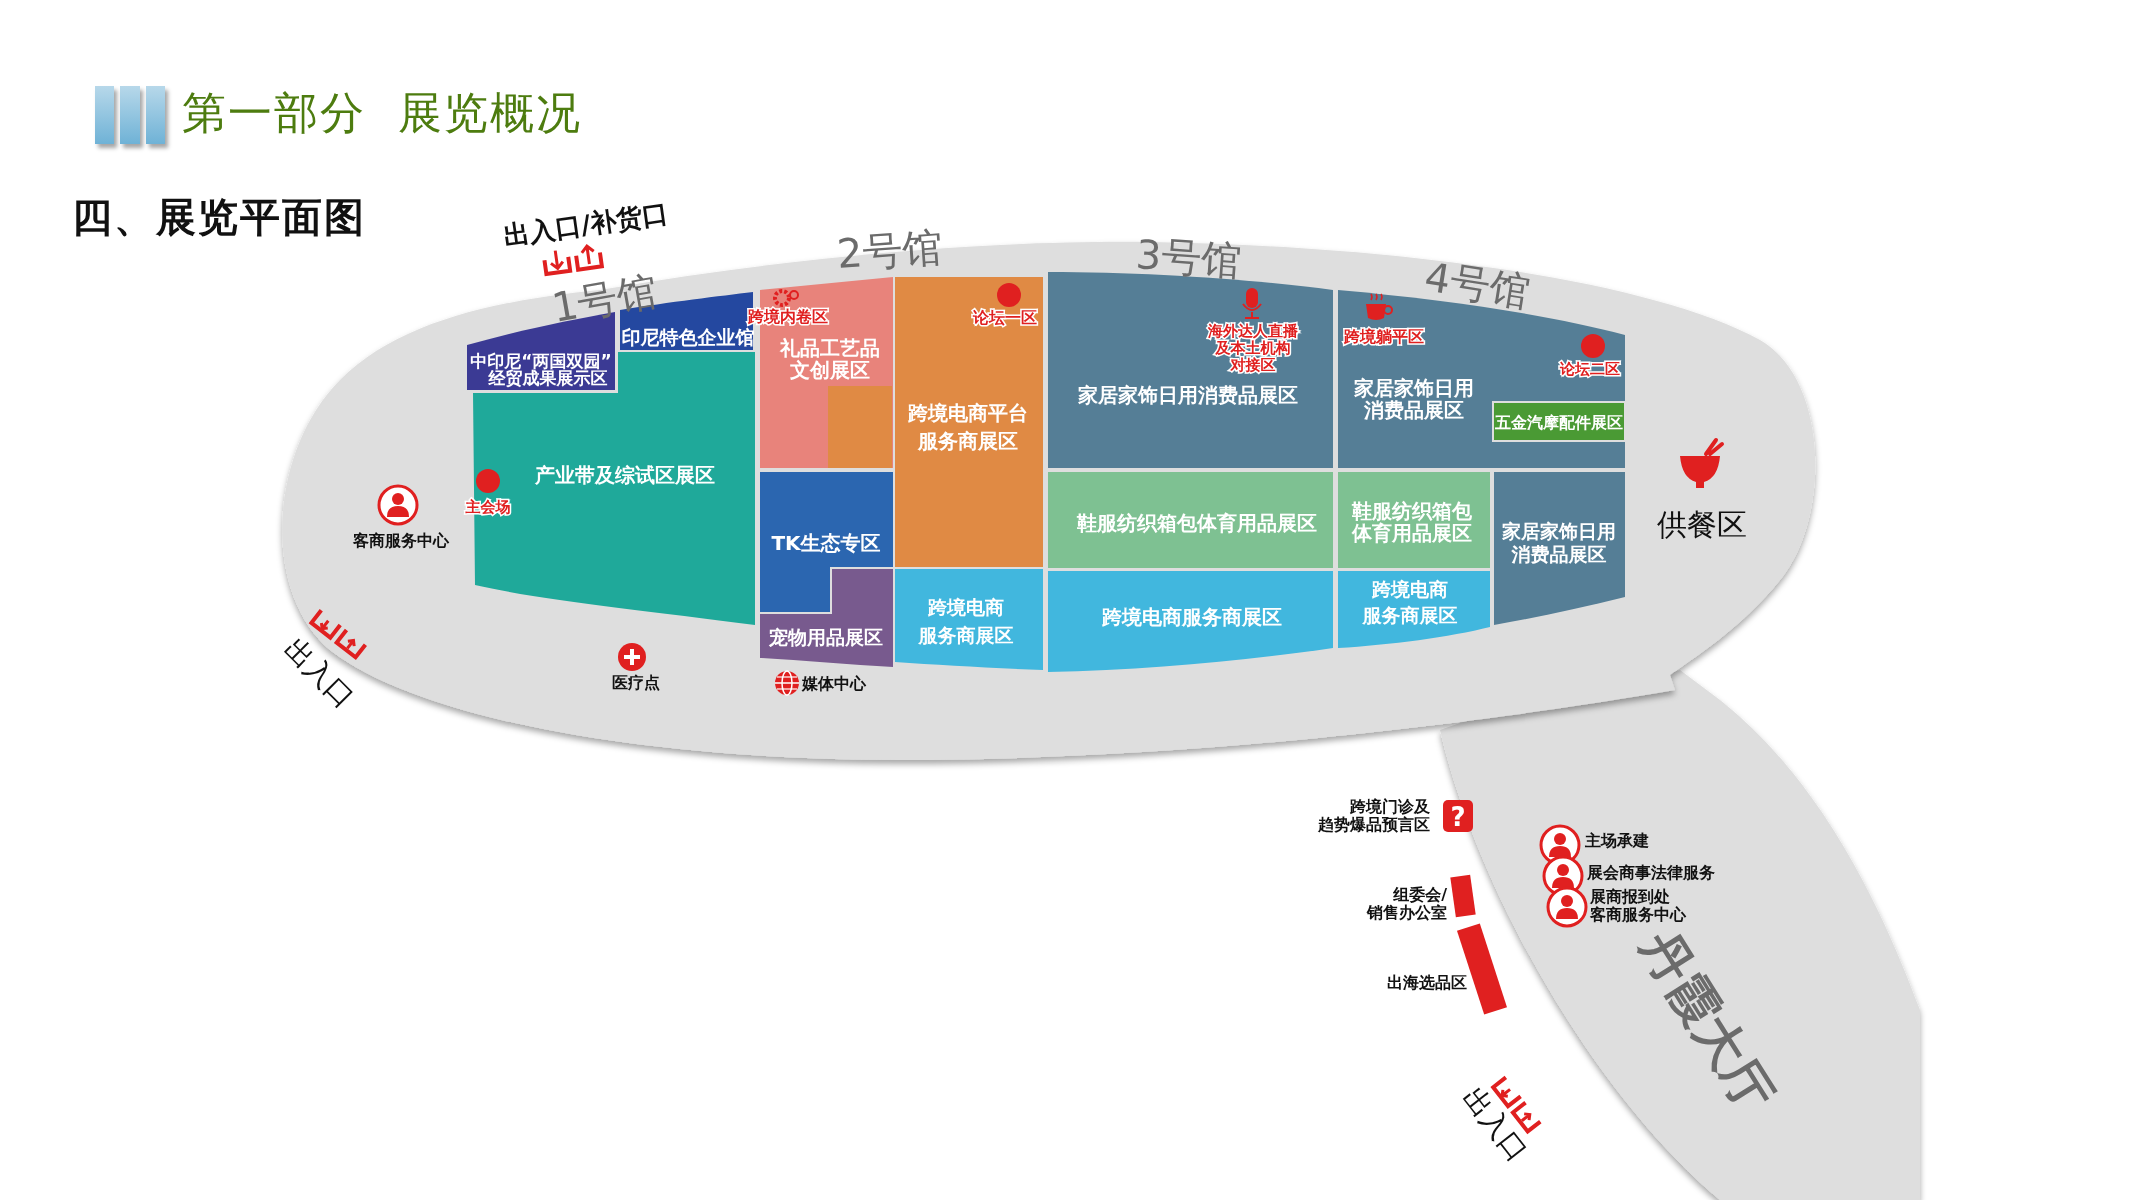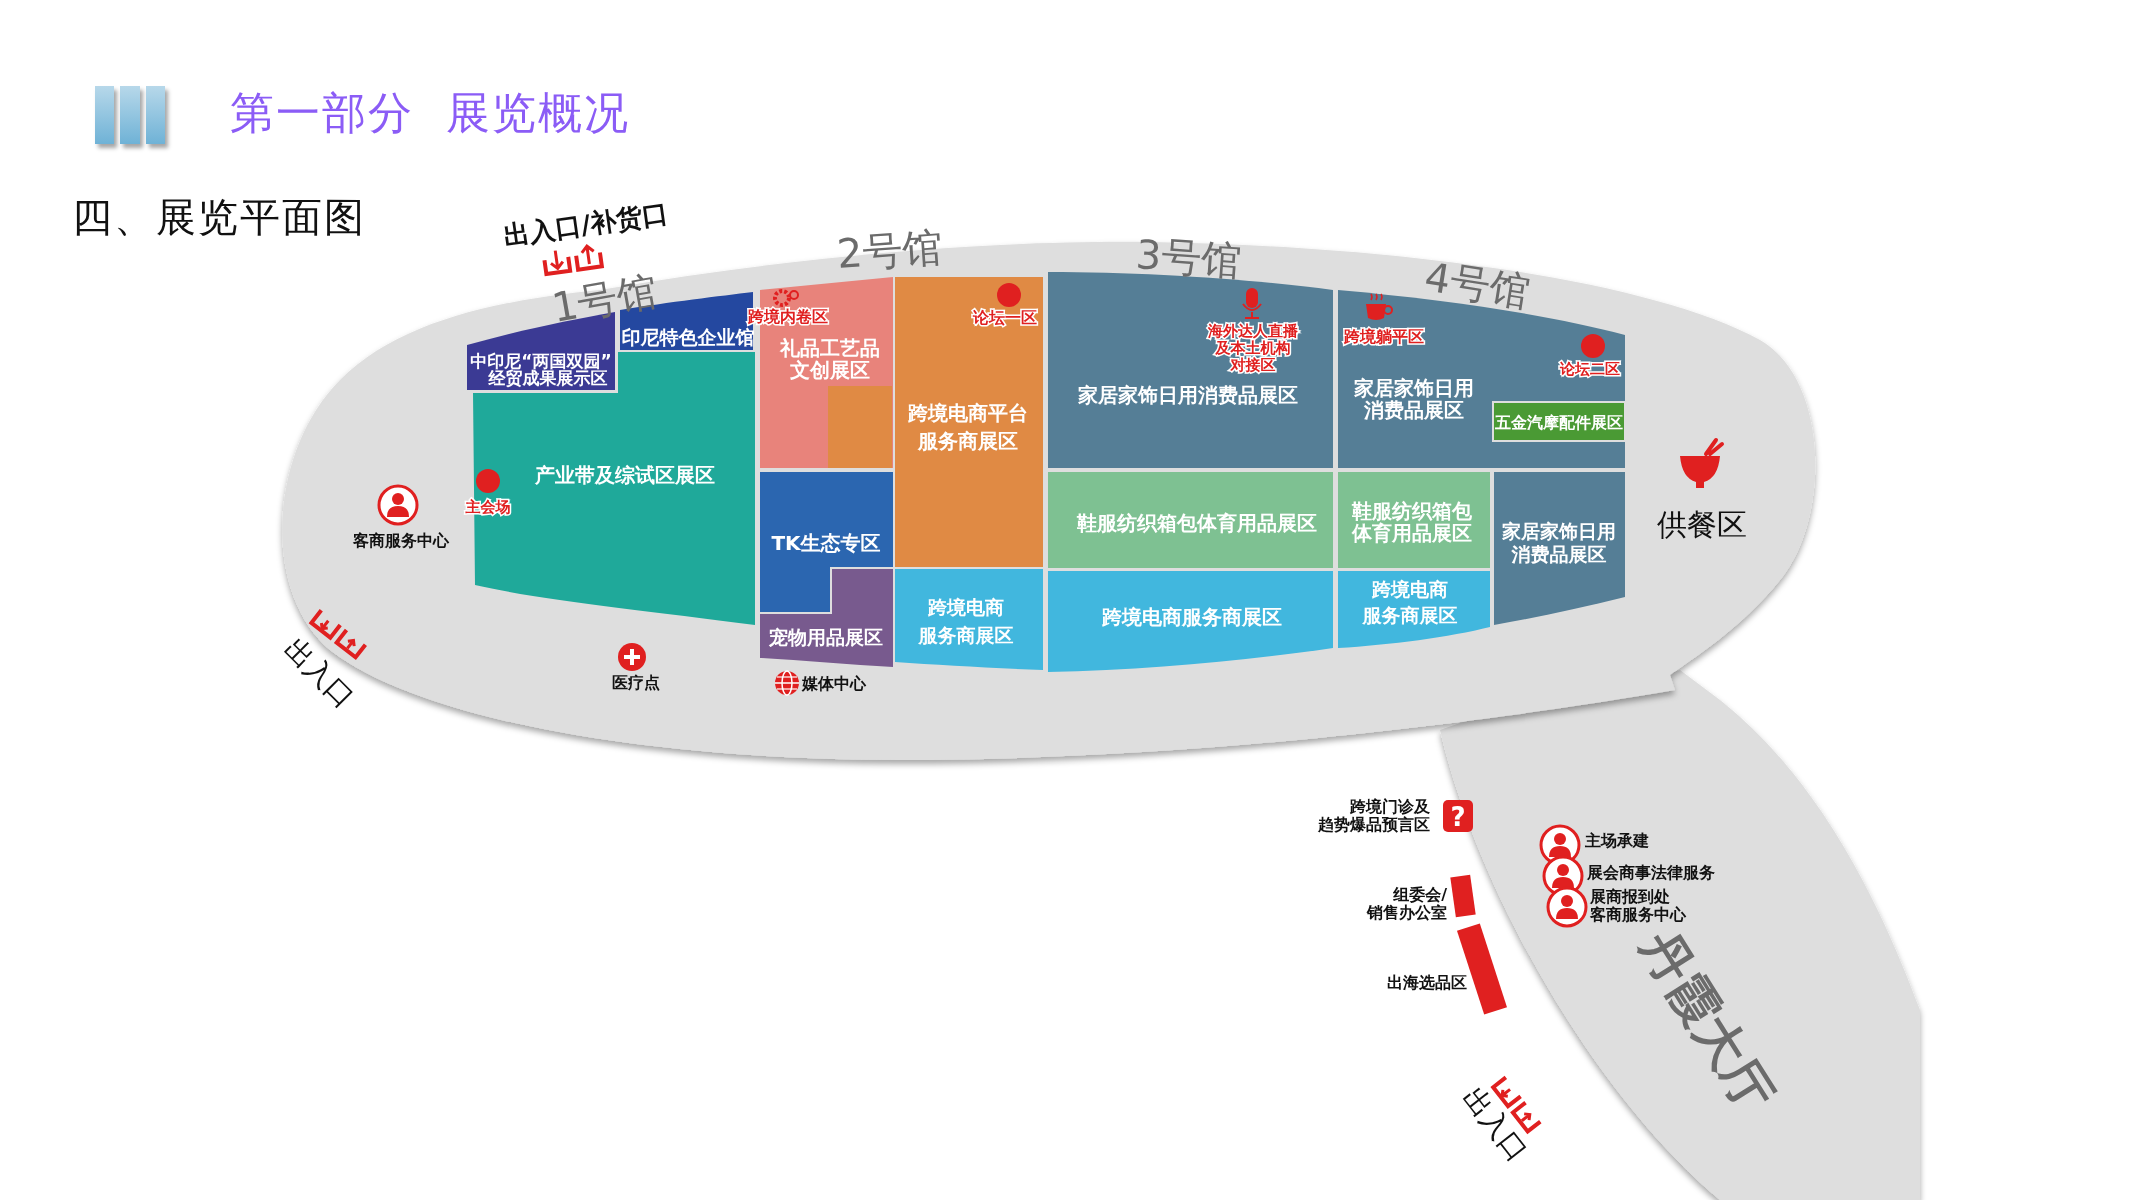--- a/index.html
+++ b/index.html
@@ -1,22 +1,22 @@
 <!DOCTYPE html>
 <html><head>
 <meta charset="utf-8">
 <style>
   html, body { margin:0; padding:0; background:#ffffff; }
   body { width:2133px; height:1200px; position:relative; overflow:hidden;
          font-family:"DejaVu Sans","Liberation Sans",sans-serif; }
   .abs { position:absolute; }
   .title-bars { left:95px; top:86px; width:70px; height:58px; display:flex; gap:6px; }
   .title-bars span { flex:1; background:linear-gradient(#b7d8ea,#6fb2d6); box-shadow:3px 4px 4px rgba(0,0,0,0.35); }
-  .page-title { left:182px; top:84px; font-size:44px; color:#8b5cf6; letter-spacing:2px; white-space:pre;margin-left:48px; }
-  .sub-title { left:72px; top:190px; font-size:40px; color:#111; font-weight:normal; letter-spacing:2px; }
+  .page-title { left:182px; top:84px; font-size:44px; color:#4d7c0f; letter-spacing:2px; white-space:pre; }
+  .sub-title { left:72px; top:190px; font-size:40px; color:#111; font-weight:bold; letter-spacing:2px; }
   svg { position:absolute; left:0; top:0; }
   .zone-label { fill:#ffffff; font-weight:bold; font-family:"DejaVu Sans","Liberation Sans",sans-serif; text-anchor:middle; }
   .hall-label { fill:#6b6b6b; font-family:"DejaVu Sans","Liberation Sans",sans-serif; }
   .red-label { fill:#e02020; font-weight:bold; stroke:#ffffff; stroke-width:3px; paint-order:stroke; font-family:"DejaVu Sans","Liberation Sans",sans-serif; text-anchor:middle; }
   .blk-label { fill:#111; font-weight:bold; font-family:"DejaVu Sans","Liberation Sans",sans-serif; }
 </style>
 </head>
 <body>
 
 <div class="abs title-bars">

